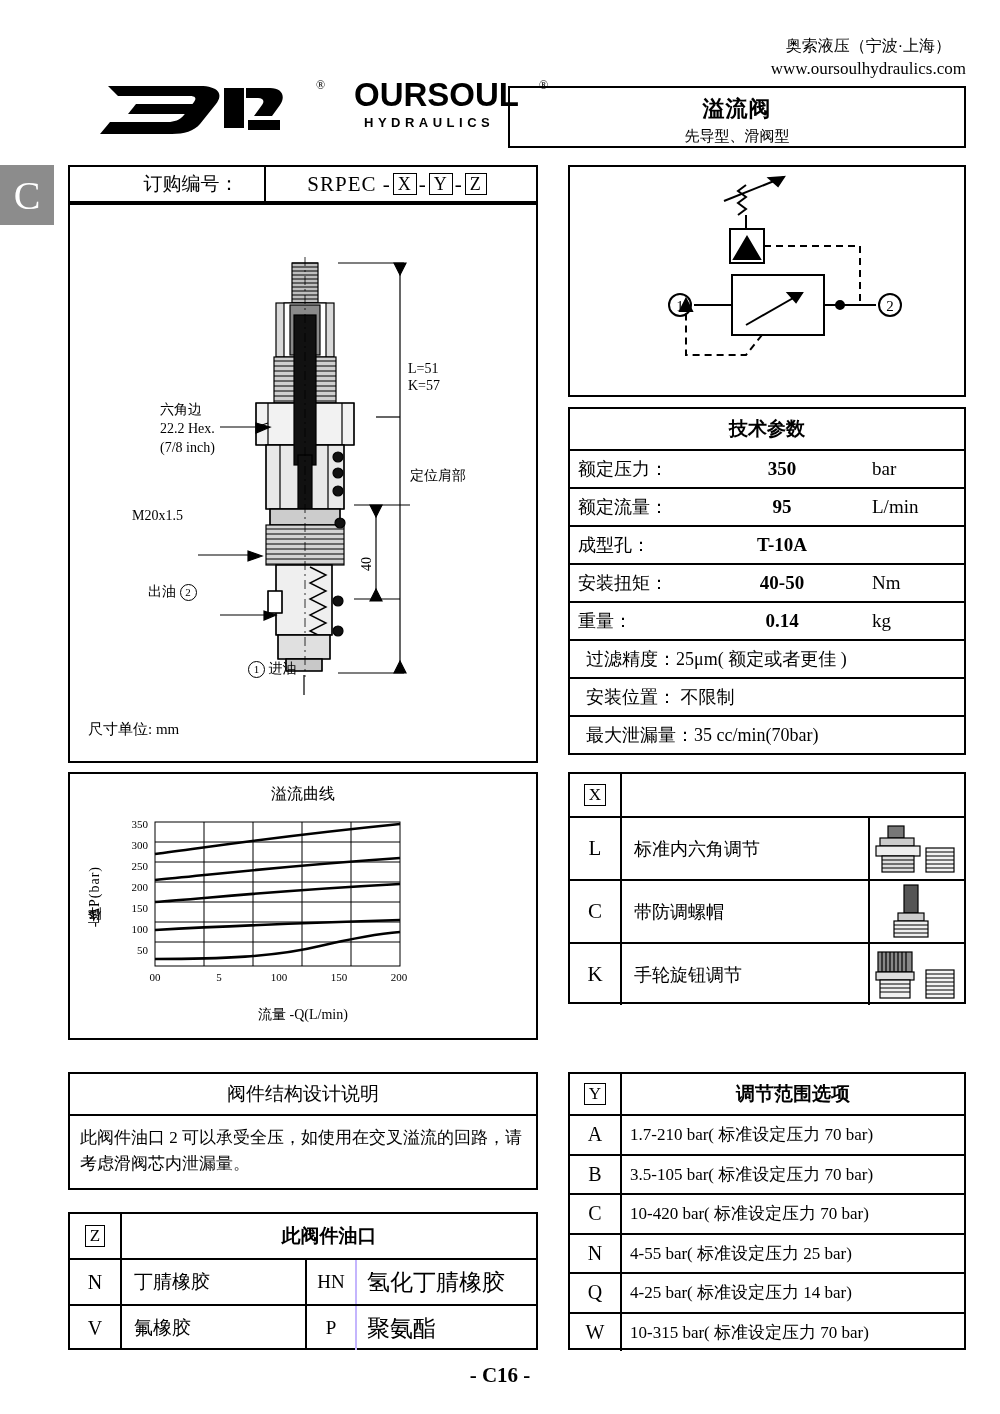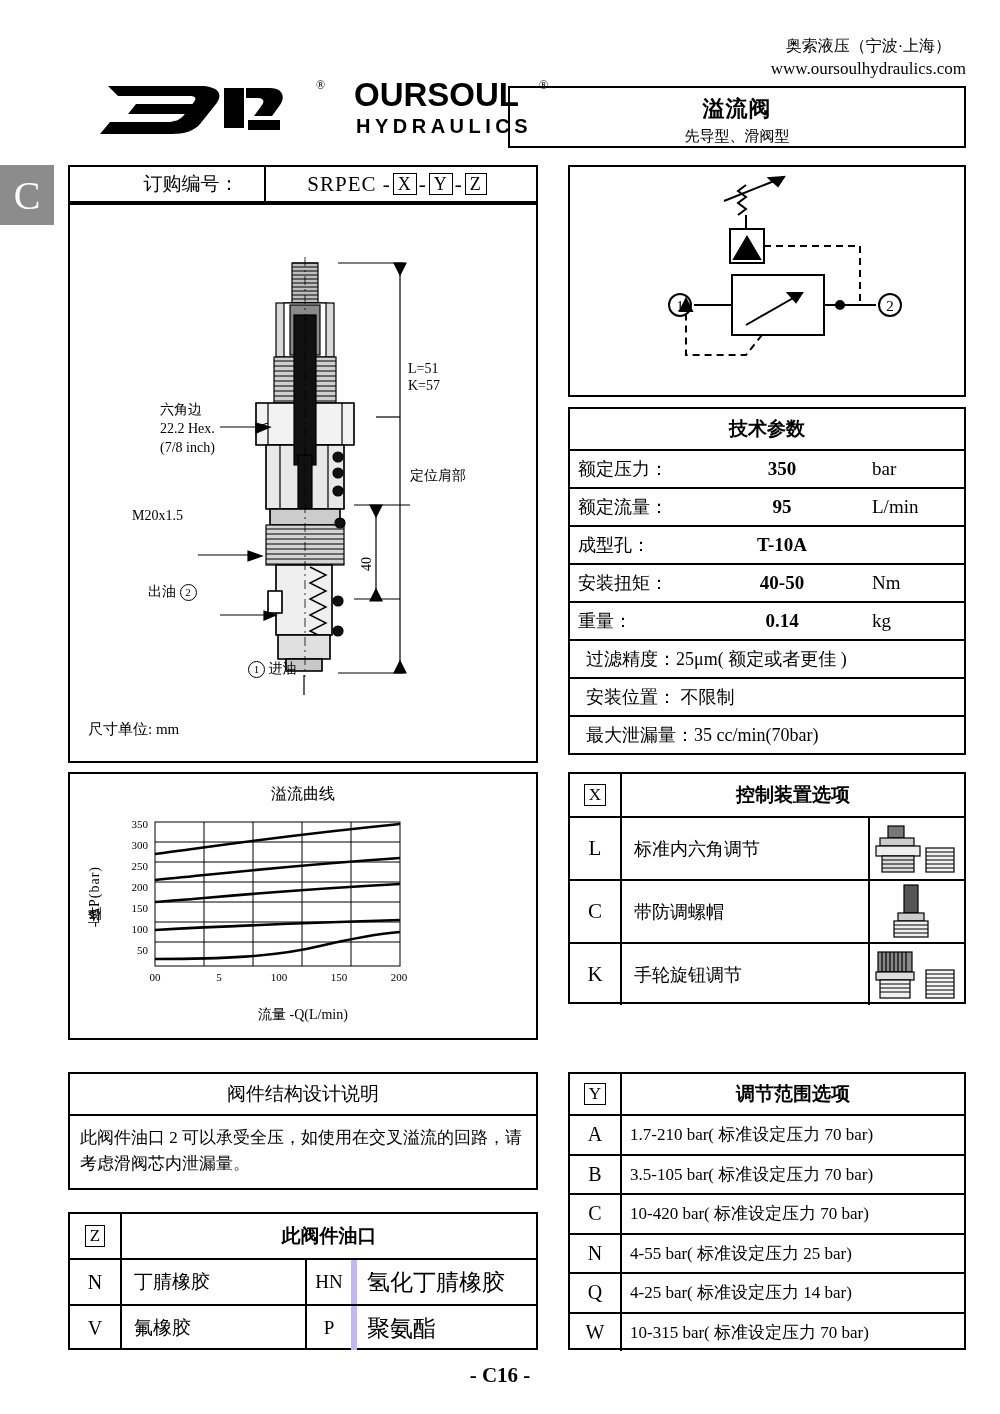--- a/index.html
+++ b/index.html
@@ -26,23 +26,23 @@
   .logo-wrap { position: absolute; left: 96px; top: 72px; width: 400px; height: 72px; }
   .logo-mark { position: absolute; left: 0; top: 6px; }
   .logo-reg1 { position: absolute; left: 220px; top: 6px; font-size: 12px; }
   .logo-text {
     position: absolute; left: 258px; top: 4px;
     font-family: "Liberation Sans", sans-serif;
     font-weight: bold; font-size: 33px; letter-spacing: 0px;
   }
   .logo-reg2 { position: absolute; left: 443px; top: 6px; font-size: 12px; }
   .logo-sub {
-    position: absolute; left: 260px; top: 43px;
+    position: absolute; left: 268px; top: 43px;
     font-family: "Liberation Sans", sans-serif;
-    font-weight: bold; font-size: 20px; letter-spacing: 4.5px;
+    font-weight: bold; font-size: 13px; letter-spacing: 4.5px;
   }
 
   .title-box {
     position: absolute; left: 508px; top: 86px; width: 458px; height: 62px;
     border: 2px solid #000; text-align: center;
   }
   .title-box .t1 { font-size: 22px; font-weight: bold; margin-top: 6px; letter-spacing: 1px; }
   .title-box .t2 { font-size: 15px; margin-top: 3px; }
 
   
@@ -140,21 +140,21 @@
   .y-desc { flex: 1; display: flex; align-items: center; padding-left: 8px; font-size: 17px; }
 
   
   #z-box { left: 68px; top: 1212px; width: 470px; height: 138px; }
   #z-box .hrow { display: flex; height: 44px; align-items: center; }
   #z-box .hcode { width: 52px; height: 100%; border-right: 2px solid #000; display: flex; align-items: center; justify-content: center; }
   #z-box .htxt { flex: 1; text-align: center; font-size: 19px; font-weight: bold; }
   .z-row { display: flex; height: 46px; border-top: 2px solid #000; }
   .z-c { width: 52px; border-right: 2px solid #000; display: flex; align-items: center; justify-content: center; font-size: 20px; }
   .z-d { width: 183px; display: flex; align-items: center; padding-left: 12px; font-size: 19px; }
-  .z-c2 { width: 52px; border-left: 2px solid #000; border-right: 6px solid #c4b5fd; display: flex; align-items: center; justify-content: center; font-size: 19px; }
+  .z-c2 { width: 52px; border-left: 2px solid #000; border-right: 2px solid #c4b5fd; display: flex; align-items: center; justify-content: center; font-size: 19px; }
   .z-d2 { flex: 1; display: flex; align-items: center; padding-left: 10px; font-size: 23px; }
 
   .boxed-code {
     display: inline-block; border: 1.5px solid #000; padding: 0px 4px;
     font-size: 17px; line-height: 1.2;
   }
 
   
   #footer {
     position: absolute; left: 0; bottom: 26px; width: 100%;
@@ -445,21 +445,20 @@
         <path d="M85 185 C150 185, 205 183, 250 172 C280 165, 305 160, 330 158"></path>
       </g>
     </svg>
   </div>
 
   <div class="bx" id="x-box">
     <div class="hrow">
       <div class="hcode">
         <span class="boxed-code">X</span>
       </div>
-      <div class="htxt">控制装置选项</div>
     </div>
 
     <div class="x-row">
       <div class="x-code">L</div>
       <div class="x-desc">标准内六角调节</div>
       <div class="x-pic">
         <svg width="94" height="60" viewBox="0 0 94 60">
           <g stroke="#000" fill="none" stroke-width="1.2">
             <rect x="18" y="8" width="16" height="12" fill="#777"></rect>
             <rect x="10" y="20" width="34" height="8" fill="#ccc"></rect>

